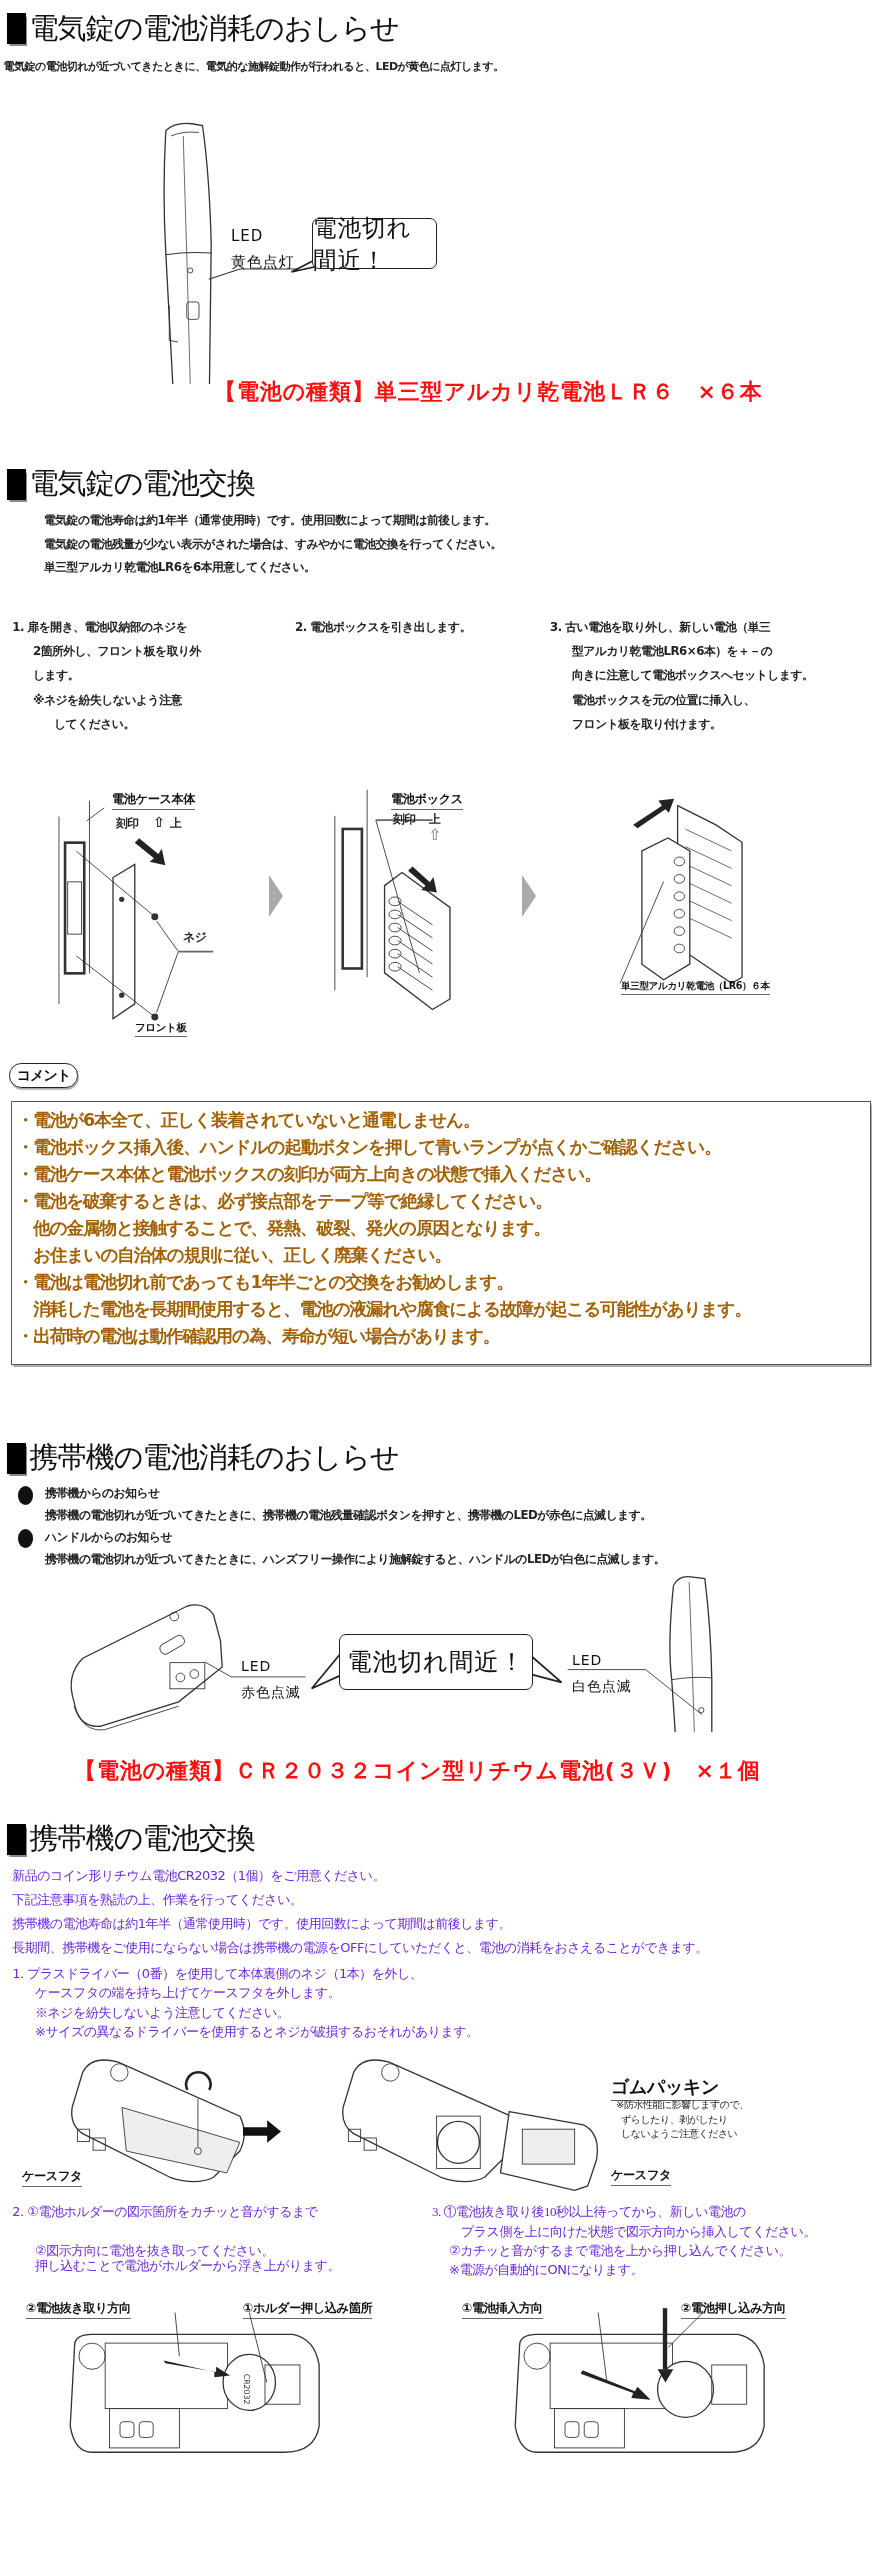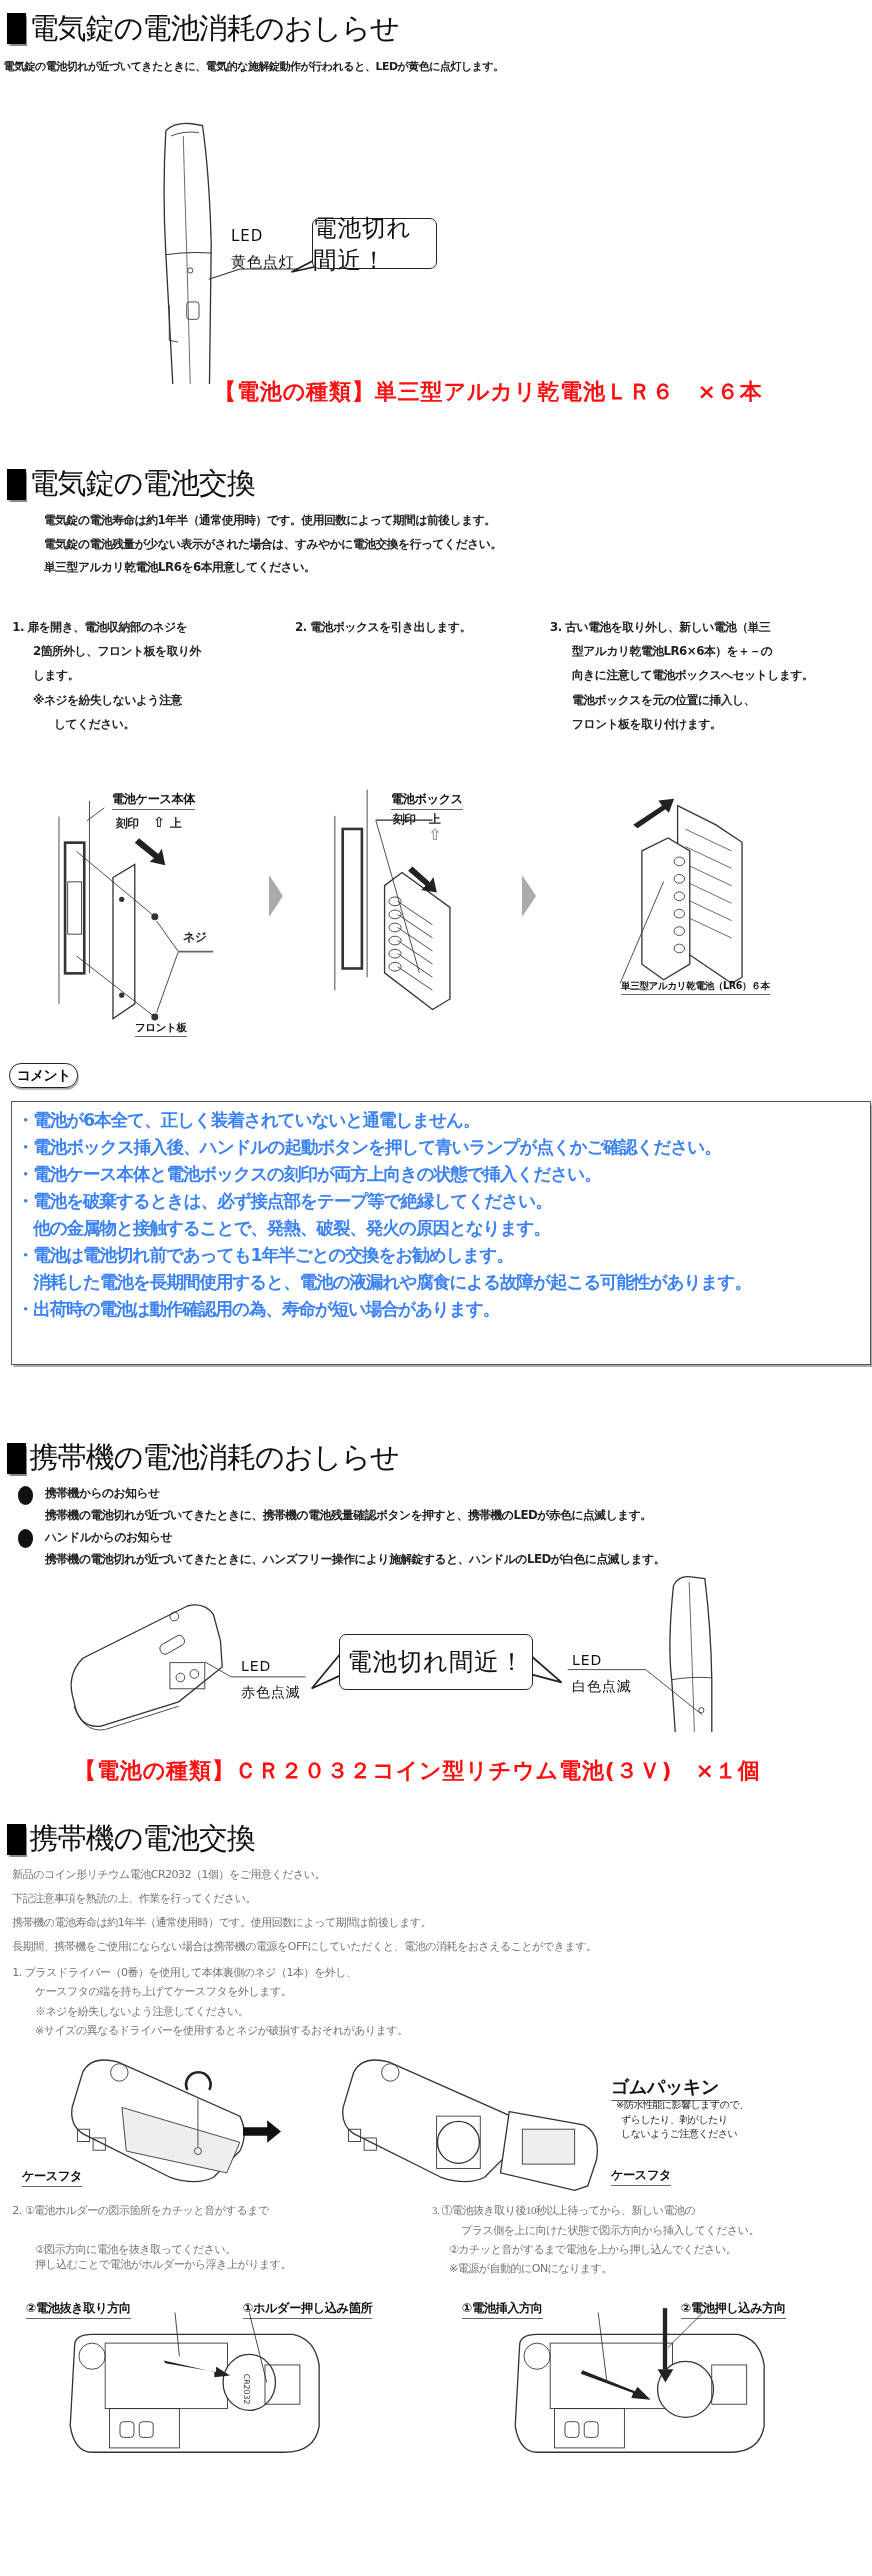--- a/index.html
+++ b/index.html
@@ -26,21 +26,21 @@
   .heading .mark {
     display: inline-block;
     width: 19px;
     height: 31px;
     background: #000;
     margin-right: 3.5px;
     box-shadow: 0.9px 1.7px 0.9px #888;
   }
   .txt { position: absolute; white-space: nowrap; font-size: 13.5px; letter-spacing: -0.5px; font-weight: bold; color: #222; }
   .txt-sm { position: absolute; white-space: nowrap; font-size: 11.8px; letter-spacing: -0.5px; font-weight: bold; color: #222; }
-  .txt-n { position: absolute; white-space: nowrap; font-size: 11px; letter-spacing: -0.5px; color: #737373; }
+  .txt-n { position: absolute; white-space: nowrap; font-size: 13px; letter-spacing: -0.5px; color: #6d28d9; }
   .red { position: absolute; white-space: nowrap; color: #ff1010; font-weight: bold; font-size: 22px; letter-spacing: 0.9px; }
   .bubble {
     position: absolute;
     border: 1.7px solid #222;
     border-radius: 7px;
     background: #fff;
     font-size: 23.6px;
     display: flex; align-items: center; justify-content: center;
     letter-spacing: 0.9px;
   }
@@ -51,21 +51,21 @@
     border: 1.7px solid #222; border-radius: 12.2px;
     font-size: 14px; font-weight: bold; padding: 2.6px 7px; letter-spacing: -0.9px;
     box-shadow: 0.9px 1.7px 0.9px #aaa;
   }
   .comment-box {
     position: absolute; left: 10.5px; top: 1101px; width: 860px; height: 264px;
     border: 1.7px solid #555;
     box-shadow: 0.9px 1.7px 0.9px #aaa;
     padding: 5.2px 5.2px;
   }
-  .comment-box .line { font-size: 17.5px; font-weight: bold; letter-spacing: -1px; line-height: 27px; white-space: nowrap; color: #3b82f6; }
+  .comment-box .line { font-size: 17.5px; font-weight: bold; letter-spacing: -1px; line-height: 27px; white-space: nowrap; color: #a16207; }
   .bullet-dot { position: absolute; width: 15.7px; height: 19px; border-radius: 50%; background: #111; }
   .chev { position: absolute; width: 0; height: 0; border-top: 21px solid transparent; border-bottom: 21px solid transparent; border-left: 14px solid #aaa; }
   svg { position: absolute; overflow: visible; }
 </style>
 </head>
 <body>
 
 <div class="heading" style="top:8.7px;">
   <span class="mark"></span>
   <span>電気錠の電池消耗のおしらせ</span>
@@ -201,20 +201,21 @@
 </svg>
 <div class="ul-label" style="left:621px; top:980px; font-size:9.6px;">単三型アルカリ乾電池（LR6）６本</div>
 
 <div class="comment-tag">コメント</div>
 <div class="comment-box">
   <div class="line">・電池が6本全て、正しく装着されていないと通電しません。</div>
   <div class="line">・電池ボックス挿入後、ハンドルの起動ボタンを押して青いランプが点くかご確認ください。</div>
   <div class="line">・電池ケース本体と電池ボックスの刻印が両方上向きの状態で挿入ください。</div>
   <div class="line">・電池を破棄するときは、必ず接点部をテープ等で絶縁してください。</div>
   <div class="line">　他の金属物と接触することで、発熱、破裂、発火の原因となります。</div>
+  <div class="line">　お住まいの自治体の規則に従い、正しく廃棄ください。</div>
   <div class="line">・電池は電池切れ前であっても1年半ごとの交換をお勧めします。</div>
   <div class="line">　消耗した電池を長期間使用すると、電池の液漏れや腐食による故障が起こる可能性があります。</div>
   <div class="line">・出荷時の電池は動作確認用の為、寿命が短い場合があります。</div>
 </div>
 
 <div class="heading" style="top:1438px;">
   <span class="mark"></span>
   <span>携帯機の電池消耗のおしらせ</span>
 </div>
 <div class="bullet-dot" style="left:17.5px; top:1486px;"></div>

